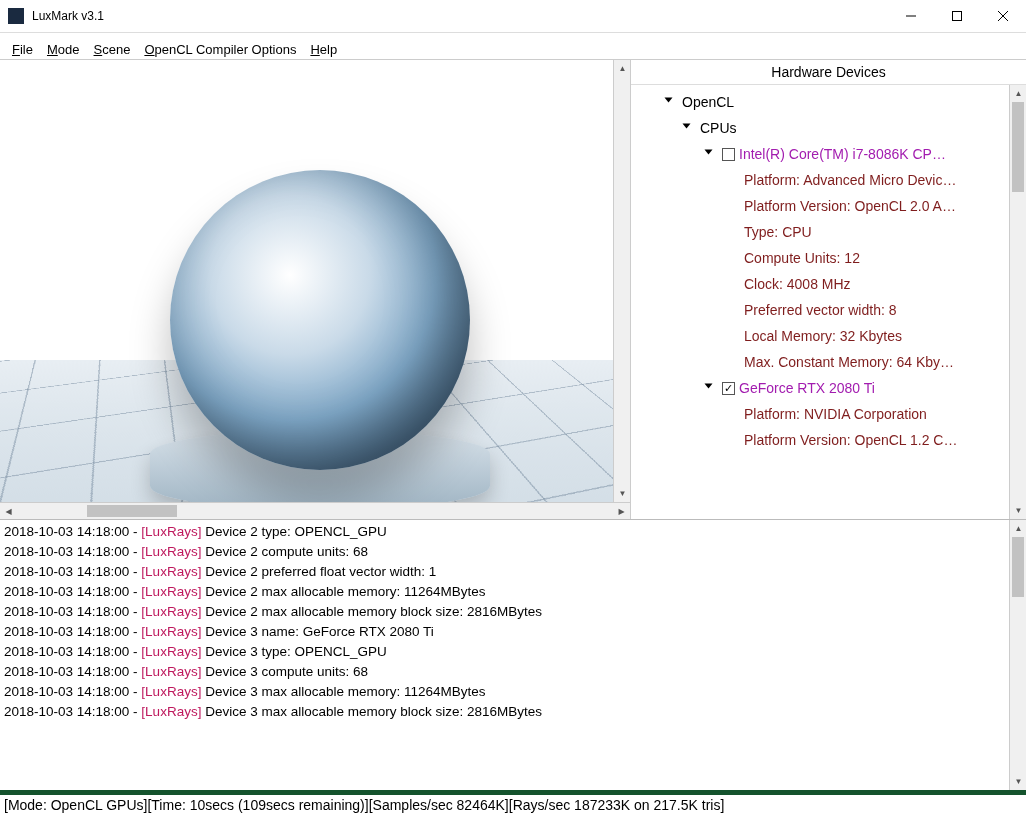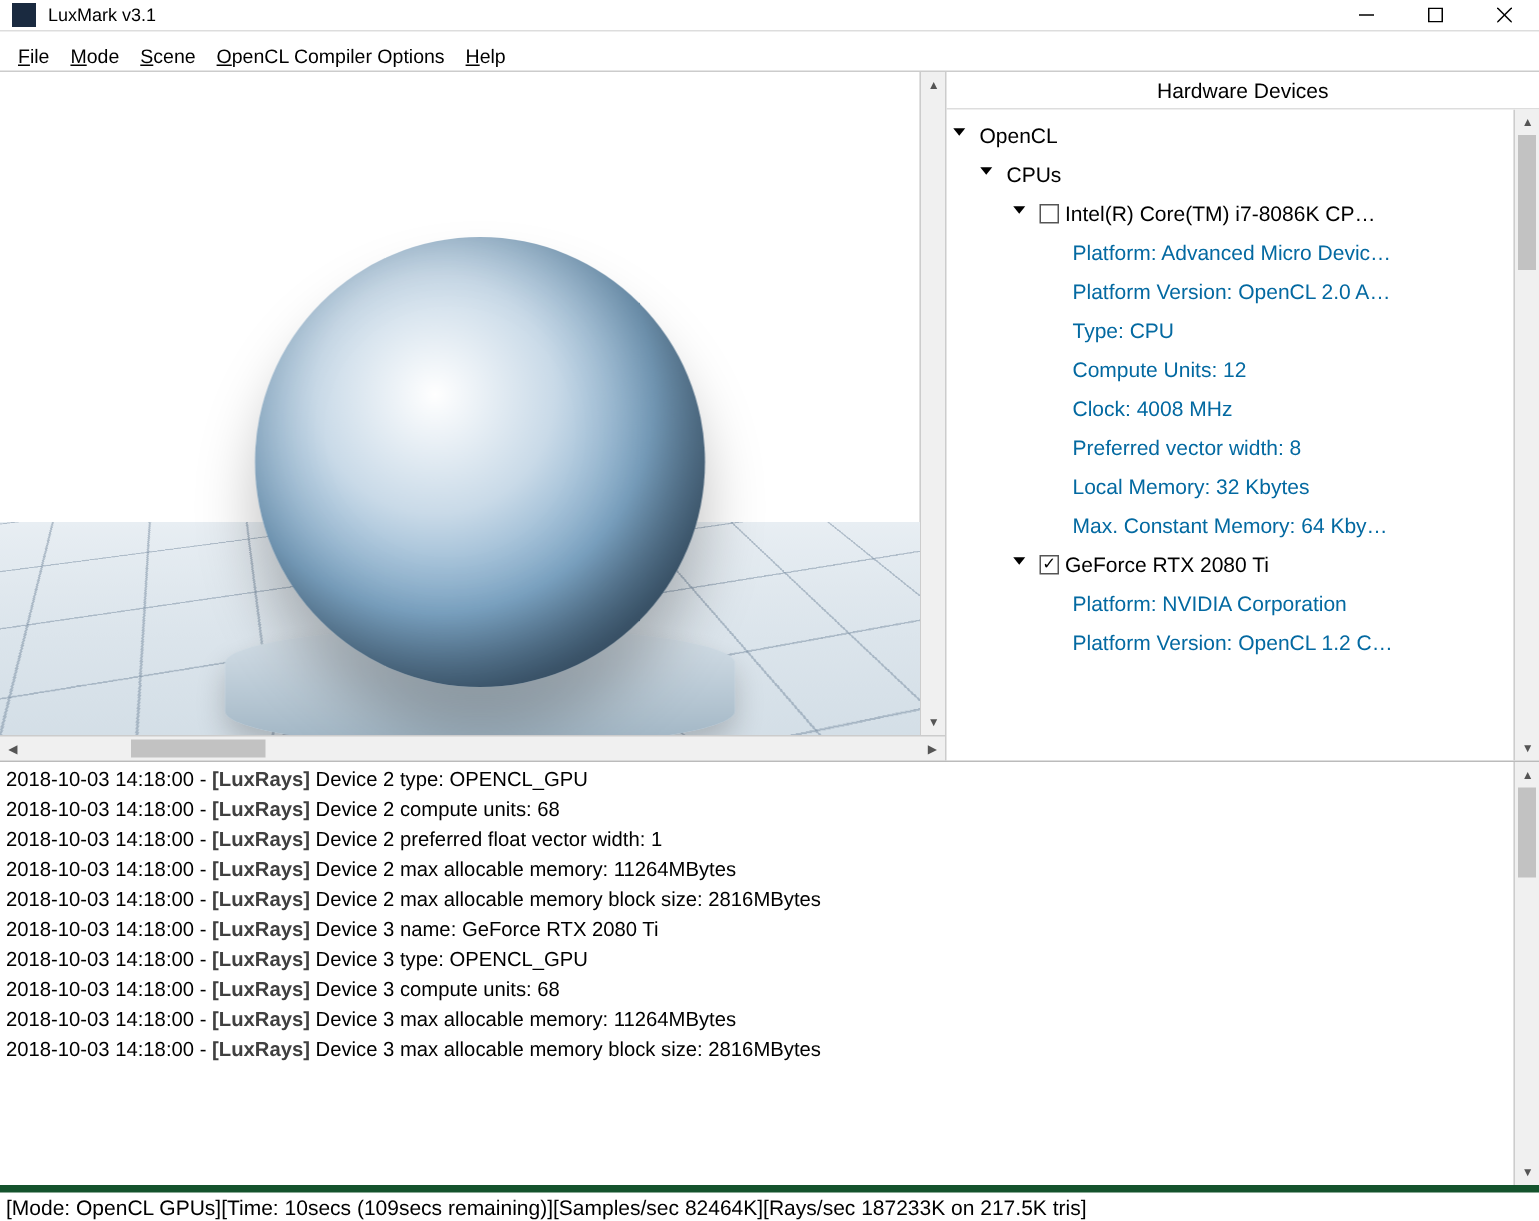--- a/index.html
+++ b/index.html
@@ -1,19 +1,19 @@
 <!DOCTYPE html>
 <html><head>
 <meta charset="utf-8">
 <style>
 * { box-sizing: border-box; margin: 0; padding: 0; font-family: "Segoe UI", Tahoma, sans-serif; }
 body { width: 1026px; height: 814px; background: #fff; overflow: hidden; display: flex; flex-direction: column; }
 
 
-.titlebar { height: 21px; display:flex; align-items:center; padding-left:8px; border-bottom:1px solid #ddd; }
+.titlebar { height: 33px; display:flex; align-items:center; padding-left:8px; border-bottom:1px solid #ddd; }
 .titlebar .app-icon { width:16px; height:16px; background:#1a2a40; margin-right:8px; }
 .titlebar .title { font-size:12px; color:#000; flex:1; }
 .titlebar .win-controls { display:flex; height:100%; }
 .titlebar .win-btn { width:46px; display:flex; align-items:center; justify-content:center; font-size:10px; color:#000; }
 .titlebar .win-btn svg { width:10px; height:10px; }
 
 
 .menubar { height:26px; display:flex; align-items:flex-end; padding:0 6px; gap:2px; font-size:13px; }
 .menubar .menu-item { padding:2px 6px; cursor:default; }
 .menubar u { text-decoration:underline; }
@@ -43,38 +43,38 @@
 .scroll-arrow { width:17px; height:17px; display:flex; align-items:center; justify-content:center; font-size:8px; color:#555; }
 .scroll-track { flex:1; position:relative; }
 .scroll-thumb { position:absolute; background:#c2c2c2; }
 .render-row { display:flex; flex:1; min-height:0; }
 .h-scroll .scroll-thumb { top:2px; bottom:2px; left:70px; width:90px; }
 
 
 .right-pane { flex:1; display:flex; flex-direction:column; }
 .hw-header { text-align:center; font-size:14px; padding:4px 0; border-bottom:1px solid #ddd; }
 .hw-body { flex:1; display:flex; overflow:hidden; }
-.tree { flex:1; font-size:14px; padding:4px 0 4px 6px; line-height:26px; overflow:hidden; }
+.tree { flex:1; font-size:14px; padding:4px 0 4px 6px; line-height:26px; overflow:hidden;margin-left:29px; }
 .tree-row { display:flex; align-items:center; gap:4px; white-space:nowrap; }
 .chev { width:12px; height:12px; flex:none; }
 .chev::before { content:""; display:block; width:0; height:0; border-left:5px solid #000; border-top:4px solid transparent; border-bottom:4px solid transparent; transform:rotate(90deg);}
 .cbox { width:13px; height:13px; border:1px solid #555; flex:none; display:flex; align-items:center; justify-content:center; font-size:11px; }
 .cbox.checked::after{content:"✓";}
-.link { color:#000000; }
-.gray { color:#0369a1; }
+.link { color:#a21caf; }
+.gray { color:#7f1d1d; }
 .indent1 { padding-left:18px; }
 .indent2 { padding-left:40px; }
 .indent-detail { padding-left:78px; }
 .right-vscroll { width:17px; background:#f0f0f0; border-left:1px solid #ccc; display:flex; flex-direction:column;}
 .right-vscroll .scroll-thumb{ left:2px; right:2px; top:0; height:90px;}
 
 
 .log-panel { flex:1; border-top:1px solid #bbb; display:flex; overflow:hidden; font-size:13.5px; }
 .log-body { flex:1; padding:2px 4px; overflow:hidden; line-height:20px; font-family: "Segoe UI", sans-serif;}
-.log-line .tag { font-weight:bold; color:#404040; }
+.log-line .tag { font-weight:normal; color:#be185d; }
 .log-vscroll { width:17px; background:#f0f0f0; border-left:1px solid #ccc; display:flex; flex-direction:column;}
 .log-vscroll .scroll-thumb{ left:2px; right:2px; top:0; height:60px;}
 
 
 .statusbar { height:24px; border-top:5px solid #14532d; font-size:14px; padding:2px 4px; white-space:nowrap; overflow:hidden;}
 </style>
 </head>
 <body>
 
 <div class="titlebar">

